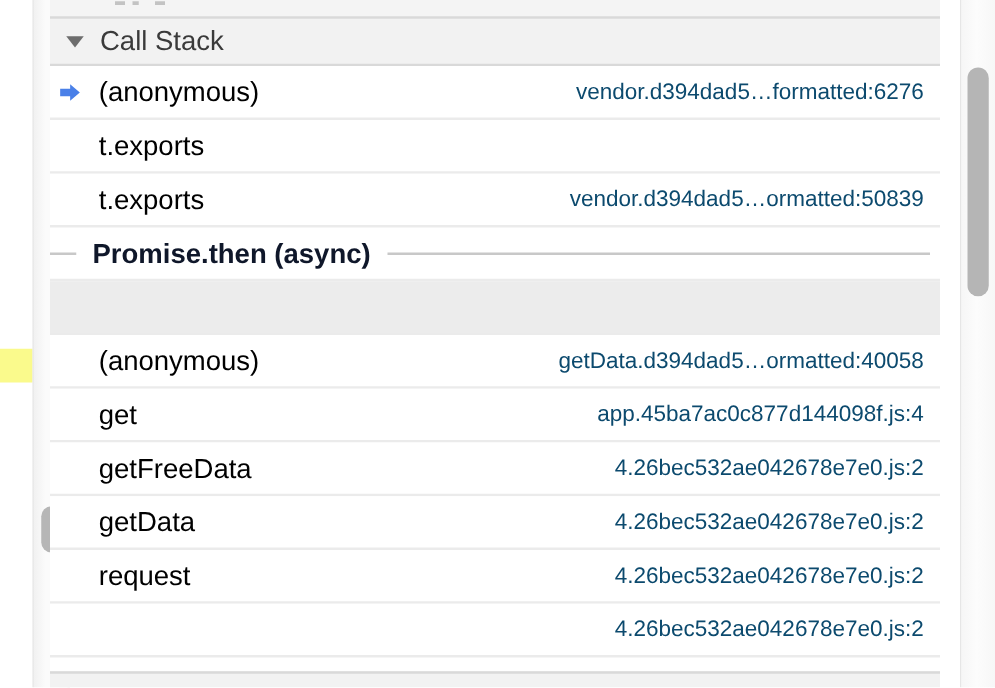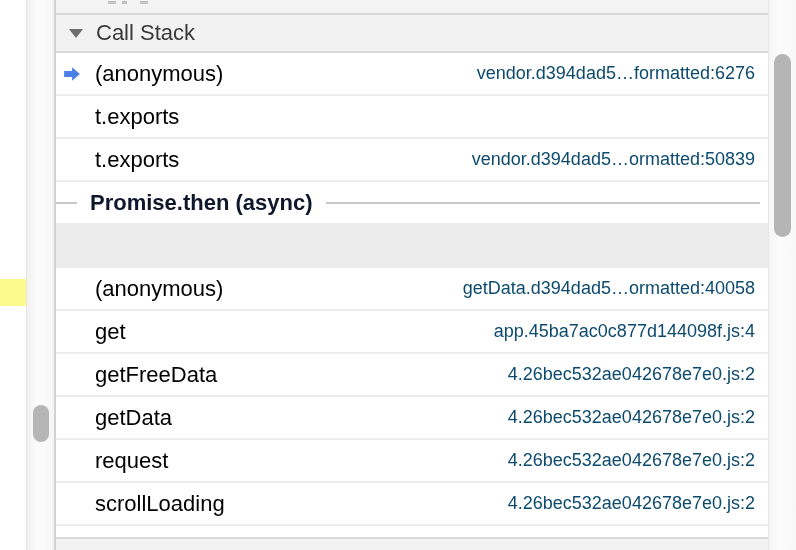--- a/index.html
+++ b/index.html
@@ -19,21 +19,21 @@
     background:#b6b6b6; border-radius:8px; }
 
   
   .scrollbar-right { position:absolute; left:768px; top:0; width:28px; height:550px;
     background:linear-gradient(to right,#f6f6f6,#fcfcfc 45%,#f7f7f7);
     border-left:1px solid #e6e6e6; }
   .scrollbar-right .thumb { position:absolute; left:5px; top:54px; width:17px; height:183px;
     background:#b5b5b5; border-radius:9px; }
 
   
-  .panel { position:absolute; left:56px; top:0; width:712px; height:550px; background:#fff; }
+  .panel { position:absolute; left:40px; top:0; width:712px; height:550px; background:#fff; }
 
   .prev-section-strip { height:15px; background:#f4f4f4; border-bottom:2px solid #d9d9d9;
     position:relative; }
   .prev-section-strip .mark { position:absolute; top:1px; height:3px; background:#c3c3c3; }
   .mark.m1 { left:52px; width:8px; } .mark.m2 { left:66px; width:5px; } .mark.m3 { left:84px; width:8px; }
 
   .section-header { height:38px; background:#f2f2f2; border-bottom:2px solid #d9d9d9;
     display:flex; align-items:center; padding-left:13px; }
   .disclosure-triangle { width:0; height:0; border-left:7px solid transparent;
     border-right:7px solid transparent; border-top:9px solid #6d6d6d; margin-right:13px; }
@@ -128,21 +128,20 @@
         <span class="fn-name">getData</span>
         <span class="fn-loc">4.26bec532ae042678e7e0.js:2</span>
       </div>
 
       <div class="frame-row">
         <span class="fn-name">request</span>
         <span class="fn-loc">4.26bec532ae042678e7e0.js:2</span>
       </div>
 
       <div class="frame-row">
-        <span class="fn-name">scrollLoading</span>
         <span class="fn-loc">4.26bec532ae042678e7e0.js:2</span>
       </div>
 
     </div>
 
     <div class="bottom-gap"></div>
     <div class="next-section"></div>
 
   </div>
 

